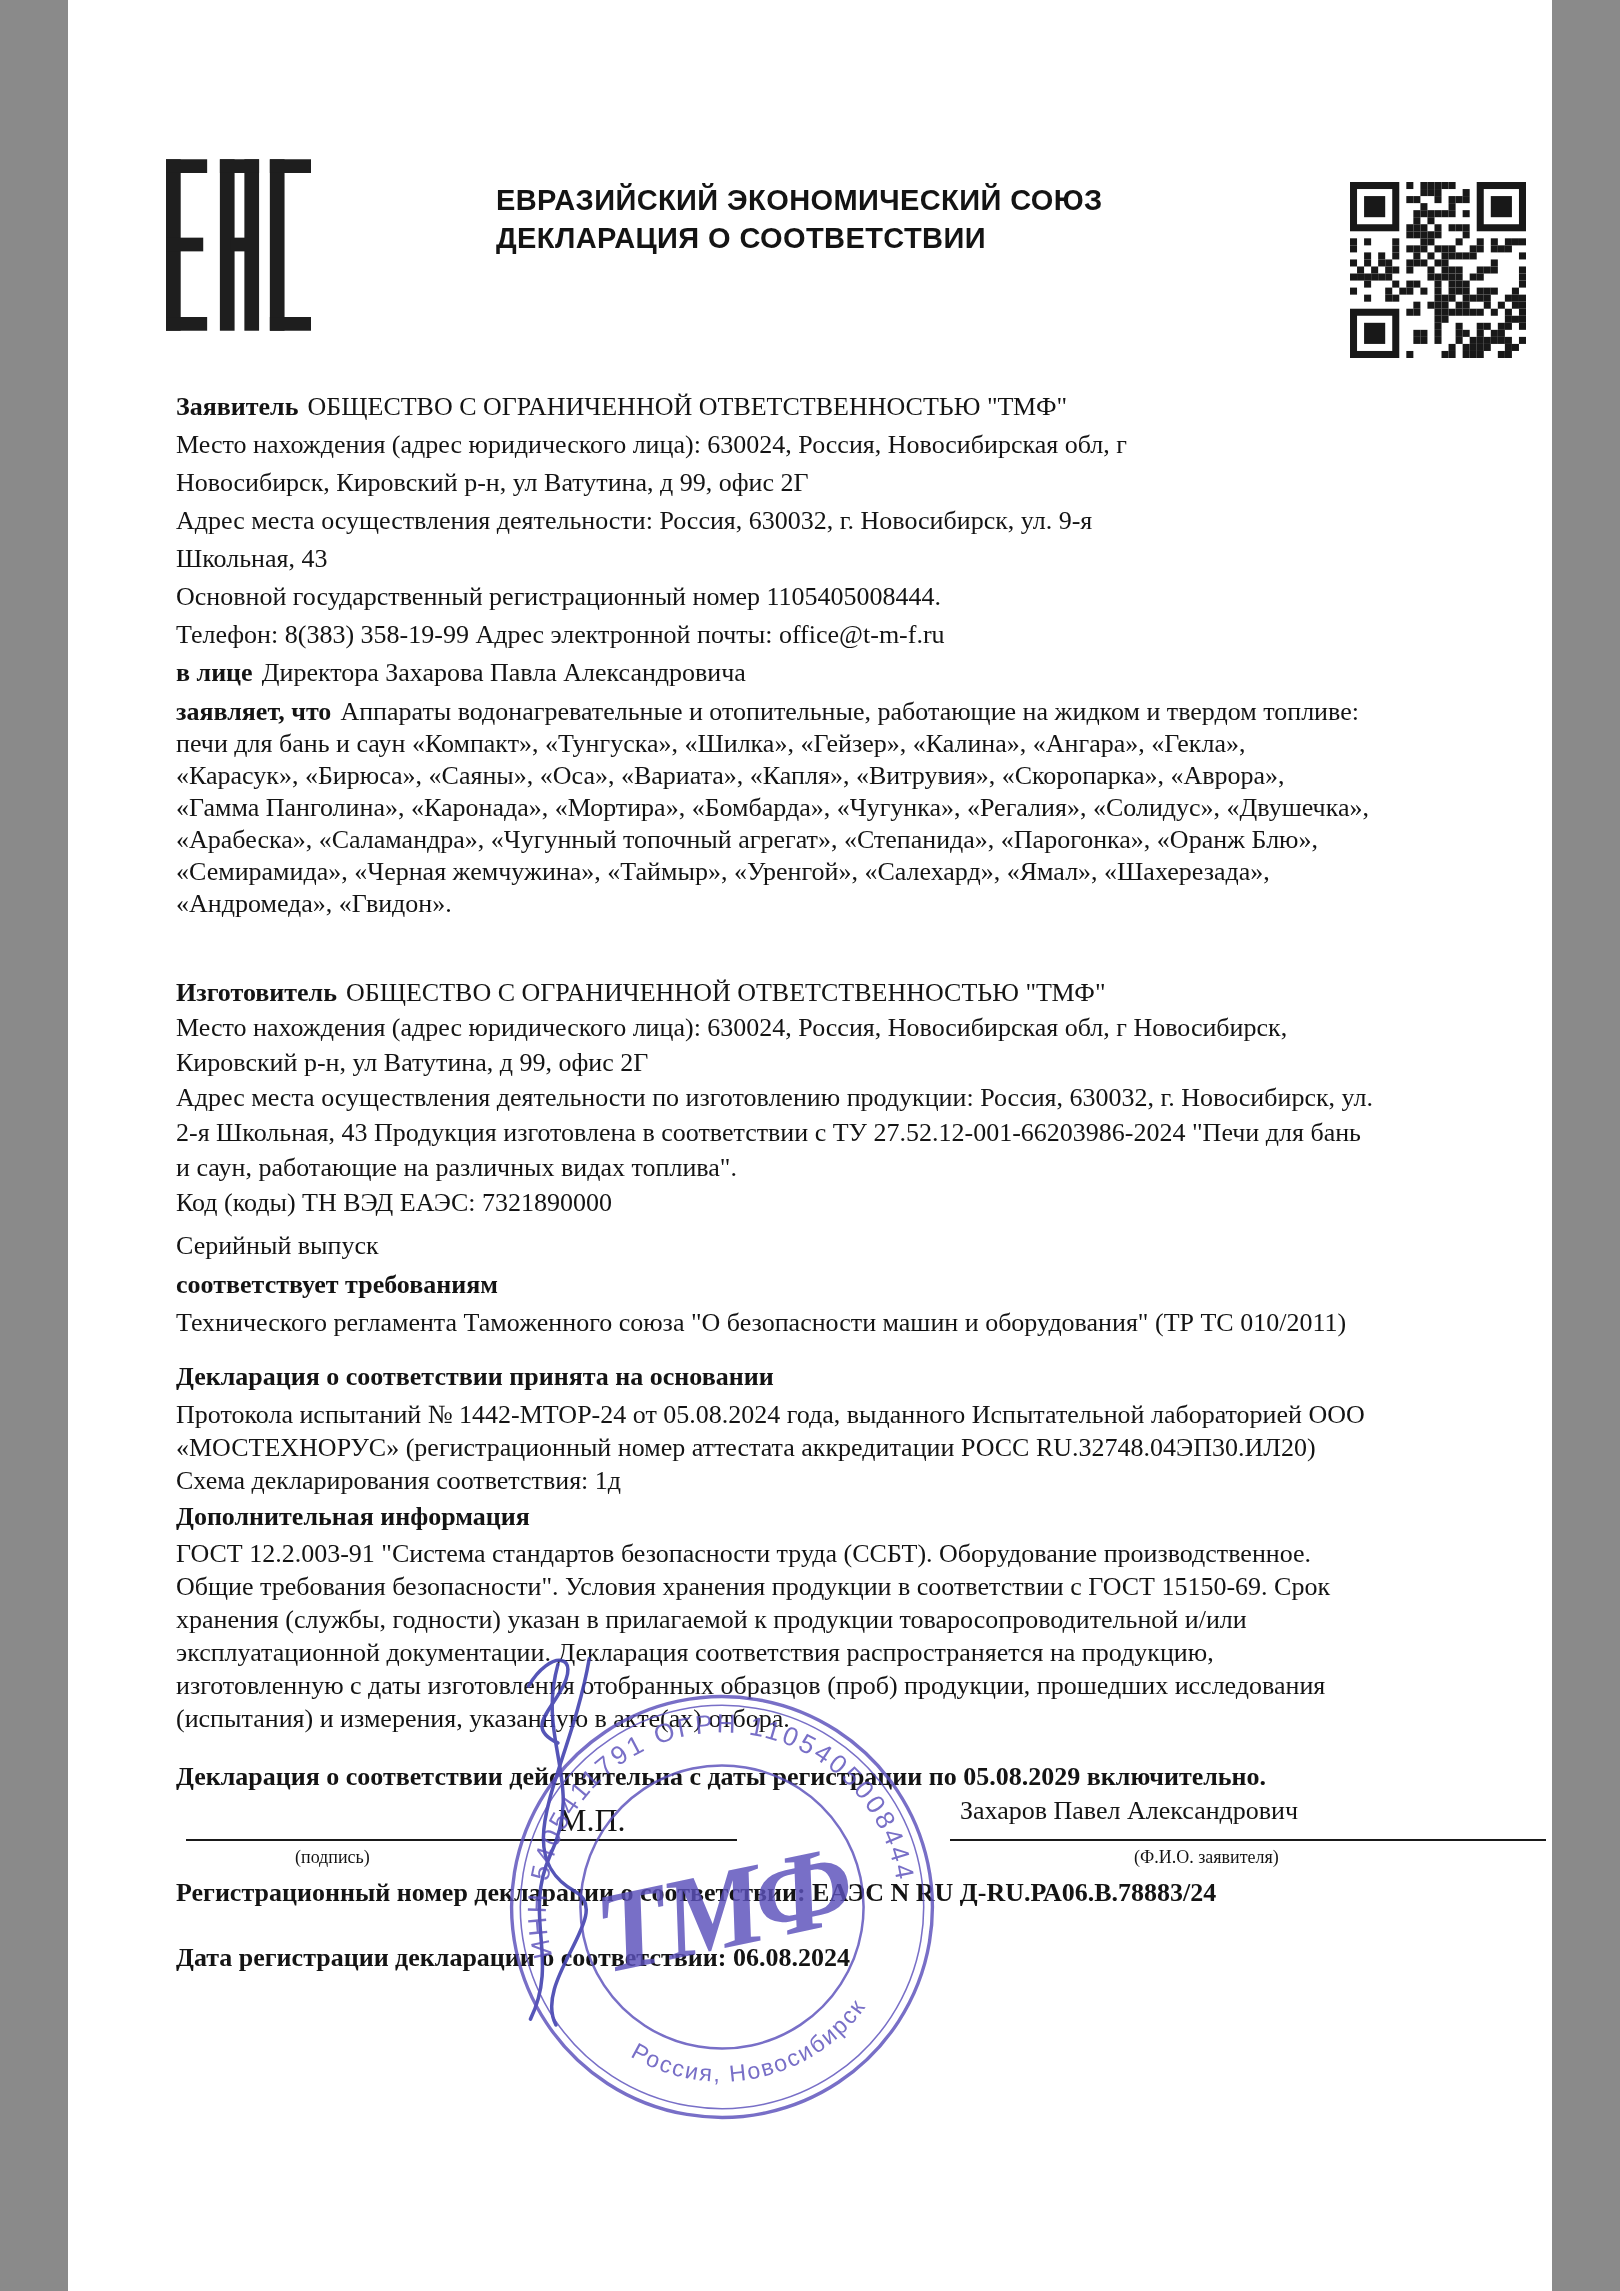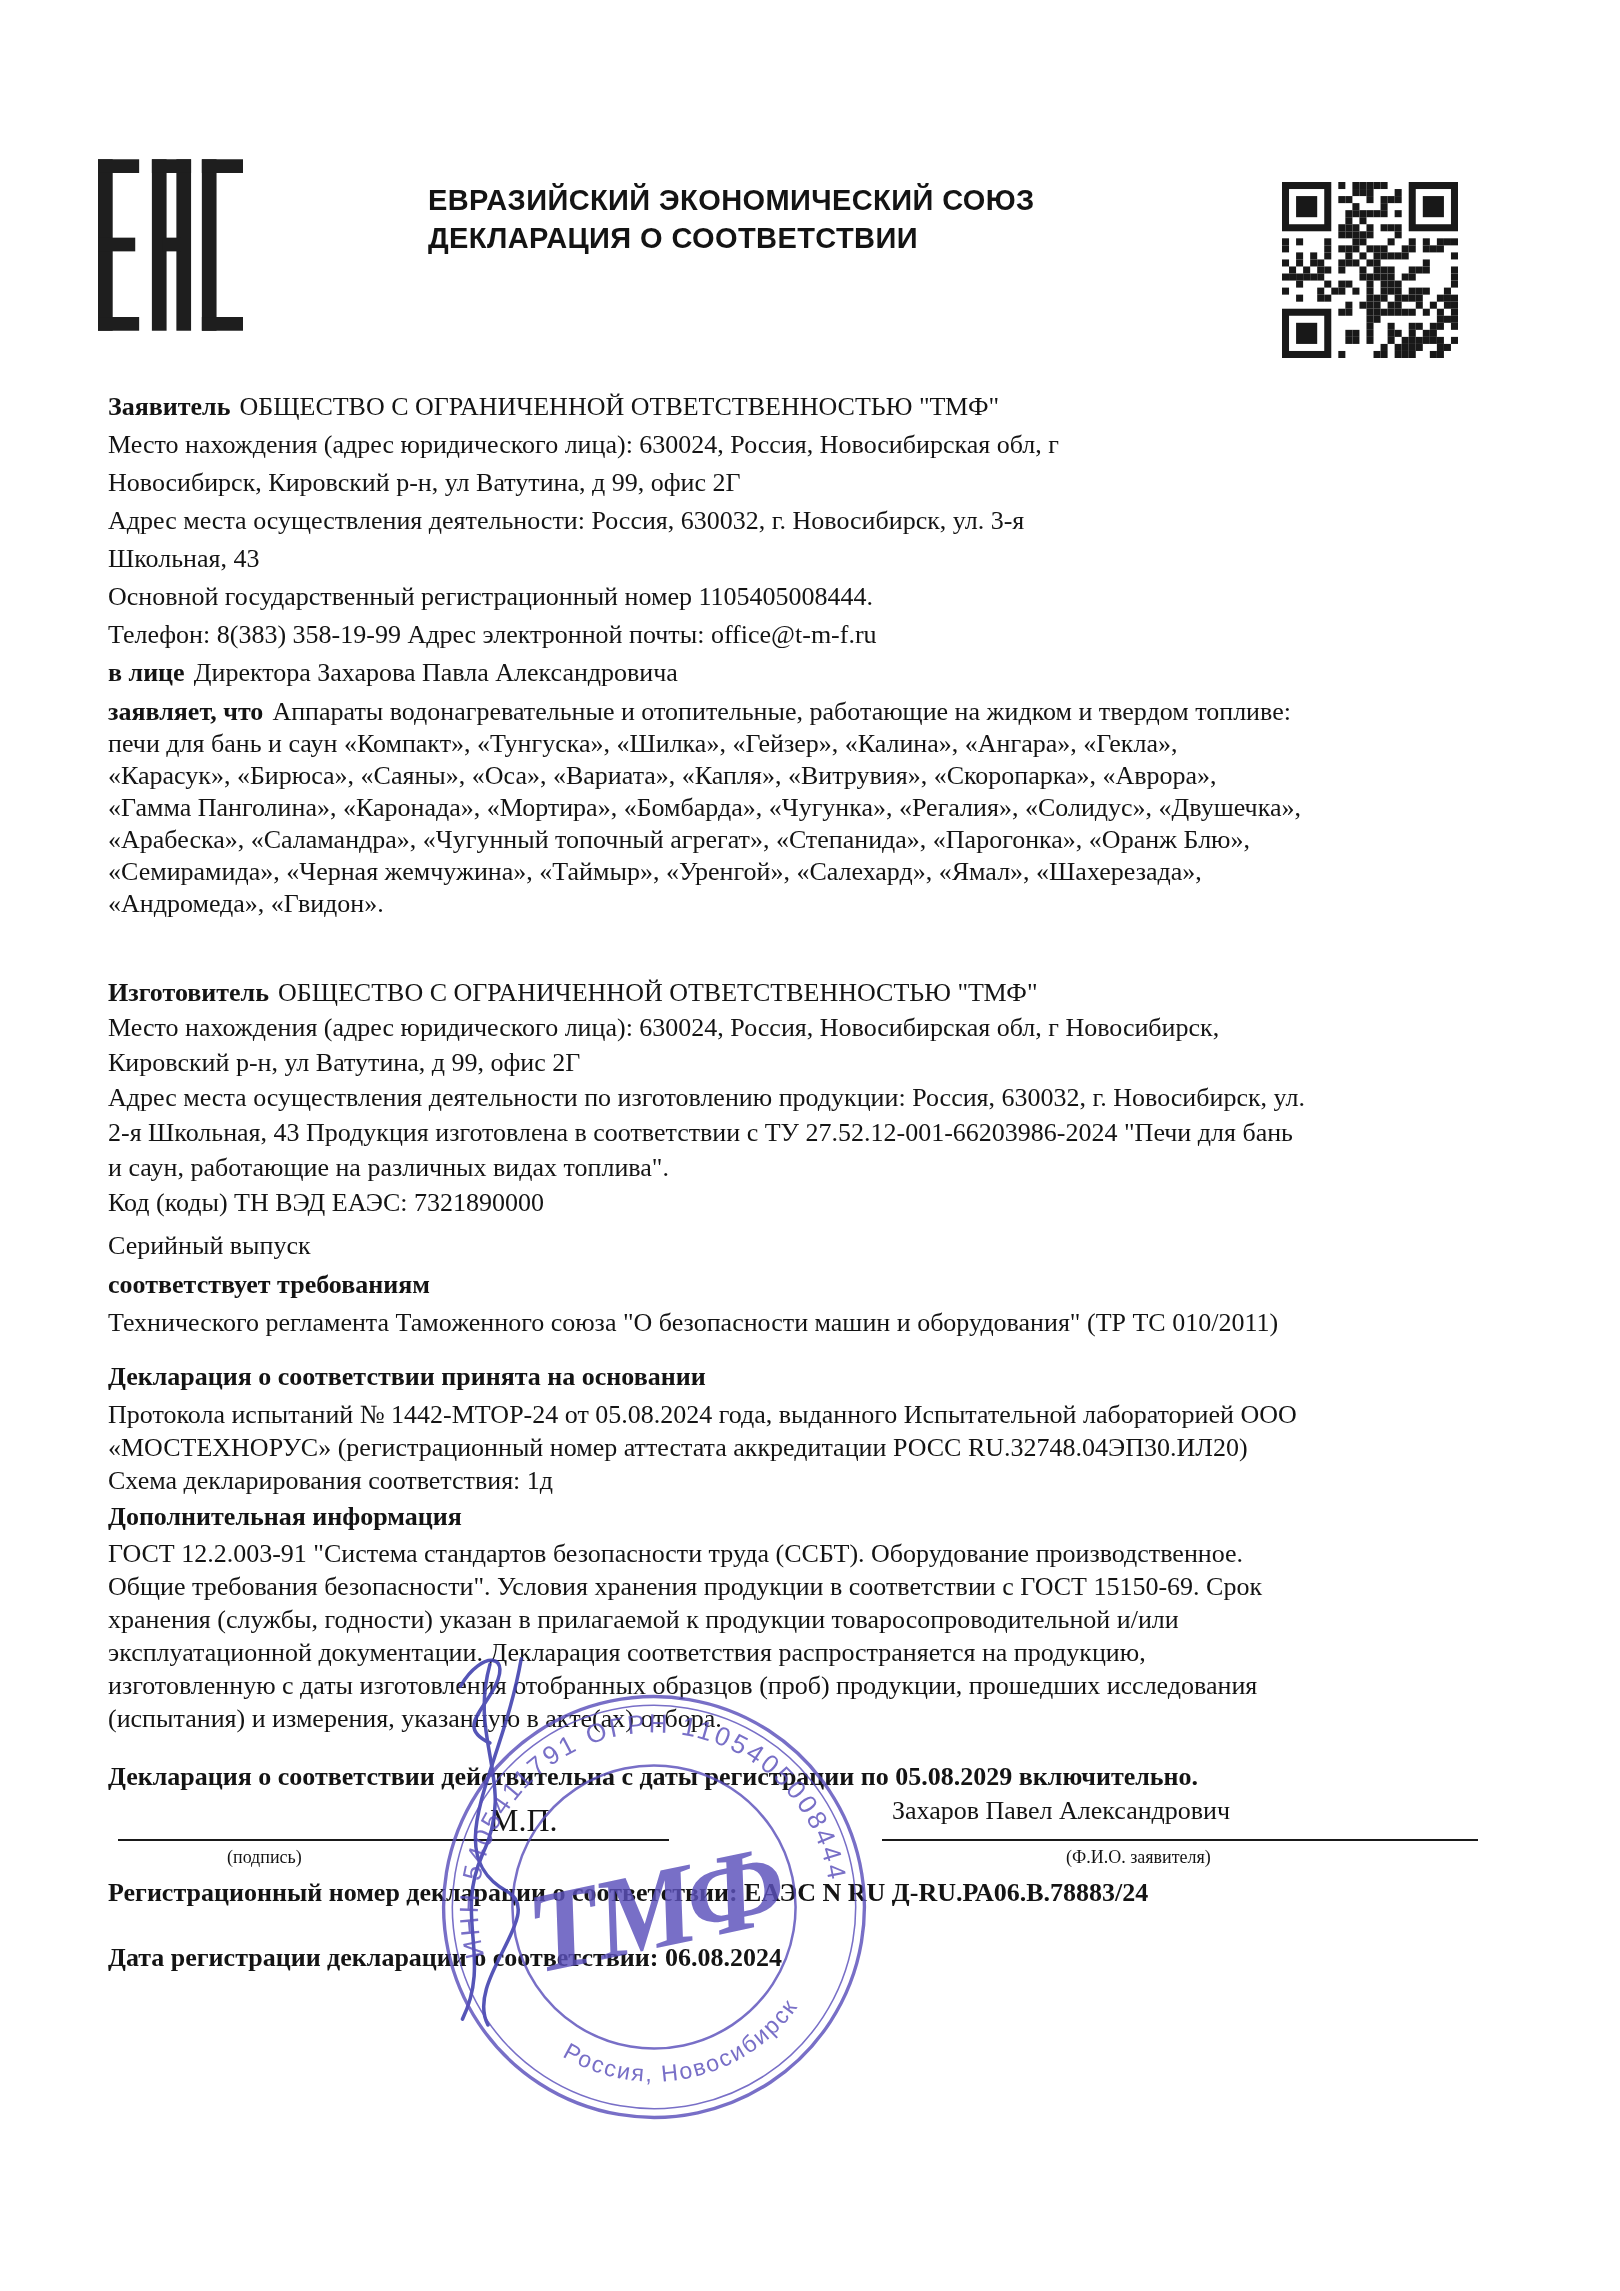--- a/index.html
+++ b/index.html
@@ -1,17 +1,17 @@
 <!DOCTYPE html>
 <html><head>
 <meta charset="utf-8">
 <style>
   html,body{margin:0;padding:0;background:#8a8a8a;}
   .page{
-    position:relative;width:1620px;height:2292px;margin:0 auto;
+    position:relative;width:1484px;height:2292px;margin:0 auto;
     background:#ffffff;overflow:hidden;
     font-family:"Liberation Serif",serif;color:#141414;
   }
   .abs{position:absolute;}
   .ln{white-space:nowrap;font-size:26px;}
   .lead{font-weight:bold;margin-right:.35em;}
   .bd{font-weight:bold;}
   .title{
     font-family:"Liberation Sans",sans-serif;font-weight:bold;
     font-size:29px;line-height:38px;letter-spacing:0.4px;white-space:nowrap;
@@ -273,21 +273,21 @@
       <rect x="144" y="14.4" width="21.6" height="21.6" fill="#181818"></rect>
       <rect x="0" y="129.6" width="50.4" height="50.4" fill="#181818"></rect>
       <rect x="7.2" y="136.8" width="36" height="36" fill="#fff"></rect>
       <rect x="14.4" y="144" width="21.6" height="21.6" fill="#181818"></rect>
     </svg>
 
   <div class="abs" style="left:108px;top:388px;line-height:38px;">
     <div class="ln"><b class="lead">Заявитель</b><span>ОБЩЕСТВО С ОГРАНИЧЕННОЙ ОТВЕТСТВЕННОСТЬЮ "ТМФ"</span></div>
     <div class="ln">Место нахождения (адрес юридического лица): 630024, Россия, Новосибирская обл, г</div>
     <div class="ln">Новосибирск, Кировский р-н, ул Ватутина, д 99, офис 2Г</div>
-    <div class="ln">Адрес места осуществления деятельности: Россия, 630032, г. Новосибирск, ул. 3-я</div>
+    <div class="ln">Адрес места осуществления деятельности: Россия, 630032, г. Новосибирск, ул. 9-я</div>
     <div class="ln">Школьная, 43</div>
     <div class="ln">Основной государственный регистрационный номер 1105405008444.</div>
     <div class="ln">Телефон: 8(383) 358-19-99 Адрес электронной почты: office@t-m-f.ru</div>
     <div class="ln"><b class="lead">в лице</b><span>Директора Захарова Павла Александровича</span></div>
   </div>
 
   <div class="abs" style="left:108px;top:696px;line-height:32px;">
     <div class="ln"><b class="lead">заявляет, что</b><span>Аппараты водонагревательные и отопительные, работающие на жидком и твердом топливе:</span></div>
     <div class="ln">печи для бань и саун «Компакт», «Тунгуска», «Шилка», «Гейзер», «Калина», «Ангара», «Гекла»,</div>
     <div class="ln">«Карасук», «Бирюса», «Саяны», «Оса», «Вариата», «Капля», «Витрувия», «Скоропарка», «Аврора»,</div>

